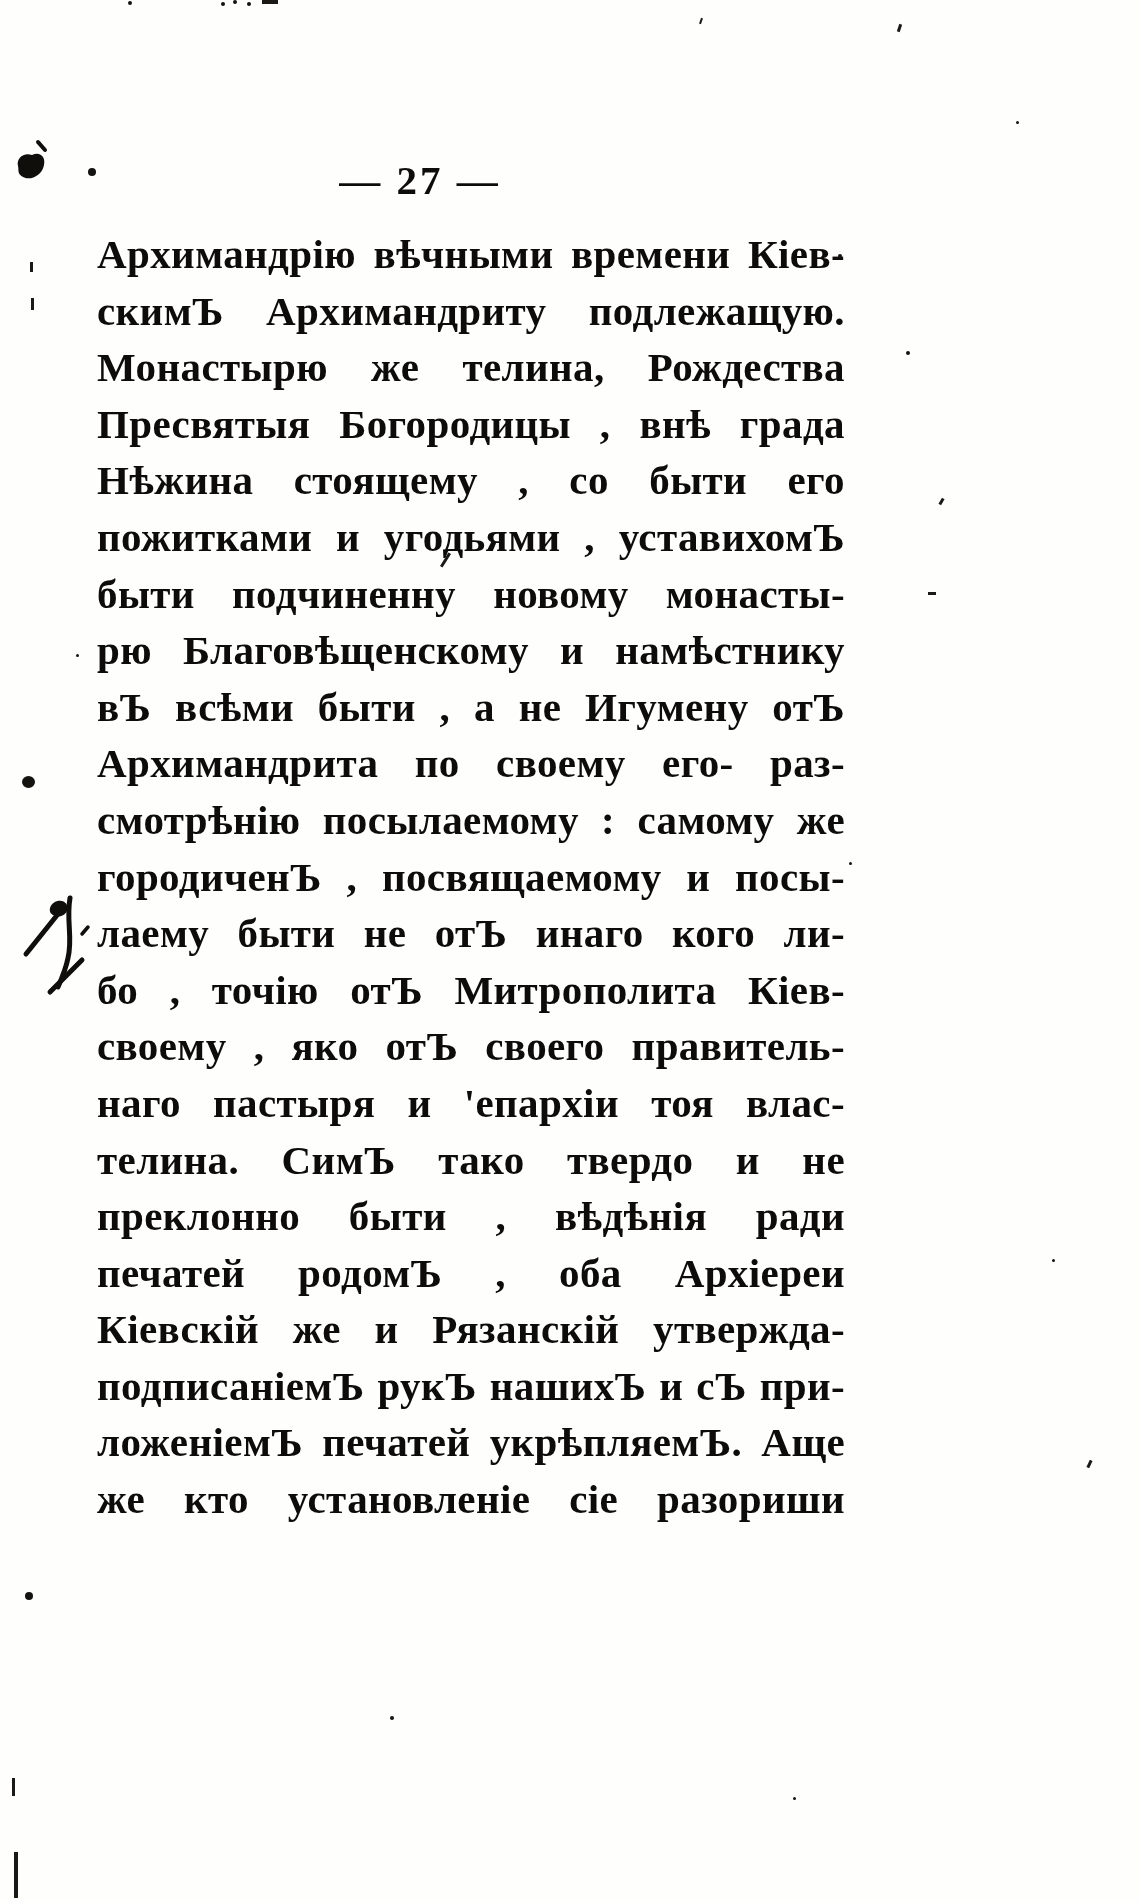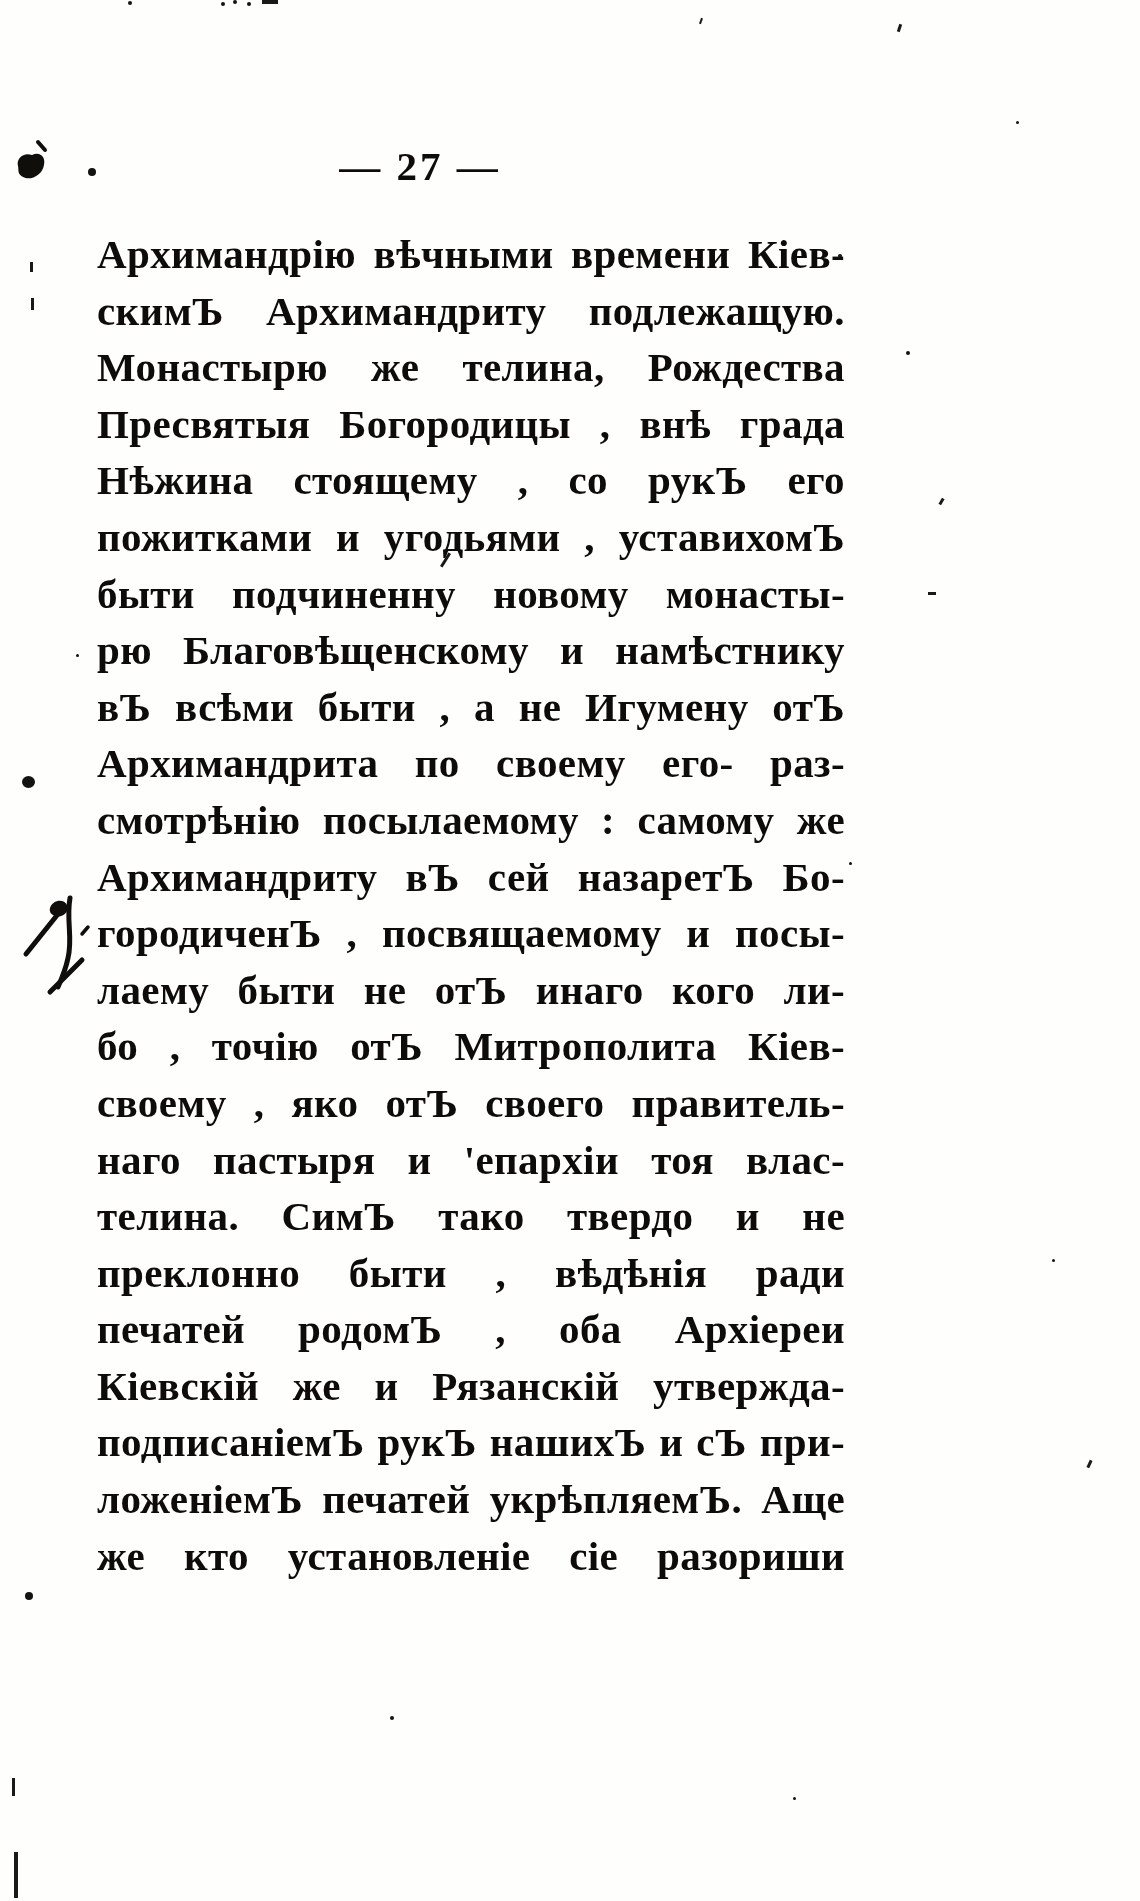--- a/index.html
+++ b/index.html
@@ -9,21 +9,21 @@
     height: 1901px;
     margin: 0 auto;
     background: #fefefc;
     overflow: hidden;
     font-family: "Liberation Serif", "DejaVu Serif", serif;
     color: #0d0c0a;
   }
   .page-number {
     position: absolute;
     left: 250px;
-    top: 142px;
+    top: 156px;
     width: 340px;
     text-align: center;
     font-size: 41px;
     font-weight: 700;
     letter-spacing: 3px;
     white-space: nowrap;
   }
   .text-block {
     position: absolute;
     left: 97px;
@@ -52,28 +52,27 @@
 
 <div class="page">
 
   <div class="page-number">— 27 —</div>
 
   <div class="text-block">
     <div class="text-line">Архимандрію вѣчными времени Кіев-</div>
     <div class="text-line">скимЪ Архимандриту подлежащую.</div>
     <div class="text-line">Монастырю же телина, Рождества</div>
     <div class="text-line">Пресвятыя Богородицы , внѣ града</div>
-    <div class="text-line">Нѣжина стоящему , со рукЪ его</div>
+    <div class="text-line">Нѣжина стоящему , со быти его</div>
     <div class="text-line">пожитками и угодьями , уставихомЪ</div>
     <div class="text-line">быти подчиненну новому монасты-</div>
     <div class="text-line">рю Благовѣщенскому и намѣстнику</div>
     <div class="text-line">вЪ всѣми быти , а не Игумену отЪ</div>
     <div class="text-line">Архимандрита по своему его- раз-</div>
     <div class="text-line">смотрѣнію посылаемому : самому же</div>
-    <div class="text-line">Архимандриту вЪ сей назаретЪ Бо-</div>
     <div class="text-line">городиченЪ , посвящаемому и посы-</div>
     <div class="text-line">лаему быти не отЪ инаго кого ли-</div>
     <div class="text-line">бо , точію отЪ Митрополита Кіев-</div>
     <div class="text-line">своему , яко отЪ своего правитель-</div>
     <div class="text-line">наго пастыря и 'епархіи тоя влас-</div>
     <div class="text-line">телина. СимЪ тако твердо и не</div>
     <div class="text-line">преклонно быти , вѣдѣнія ради</div>
     <div class="text-line">печатей родомЪ , оба Архіереи</div>
     <div class="text-line">Кіевскій же и Рязанскій утвержда-</div>
     <div class="text-line">подписаніемЪ рукЪ нашихЪ и сЪ при-</div>

